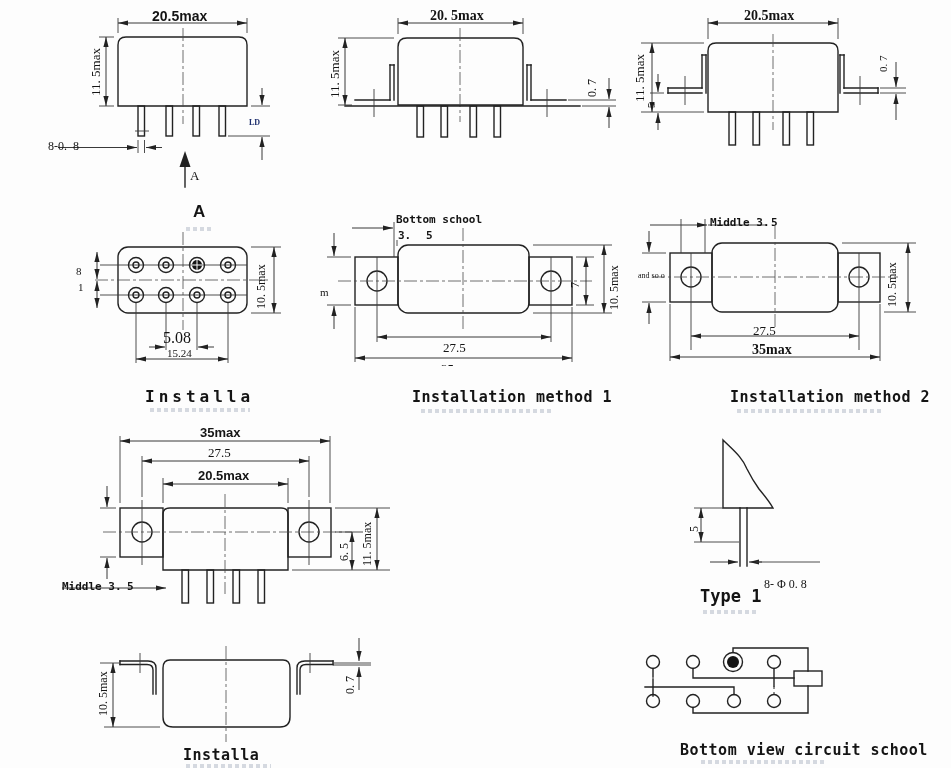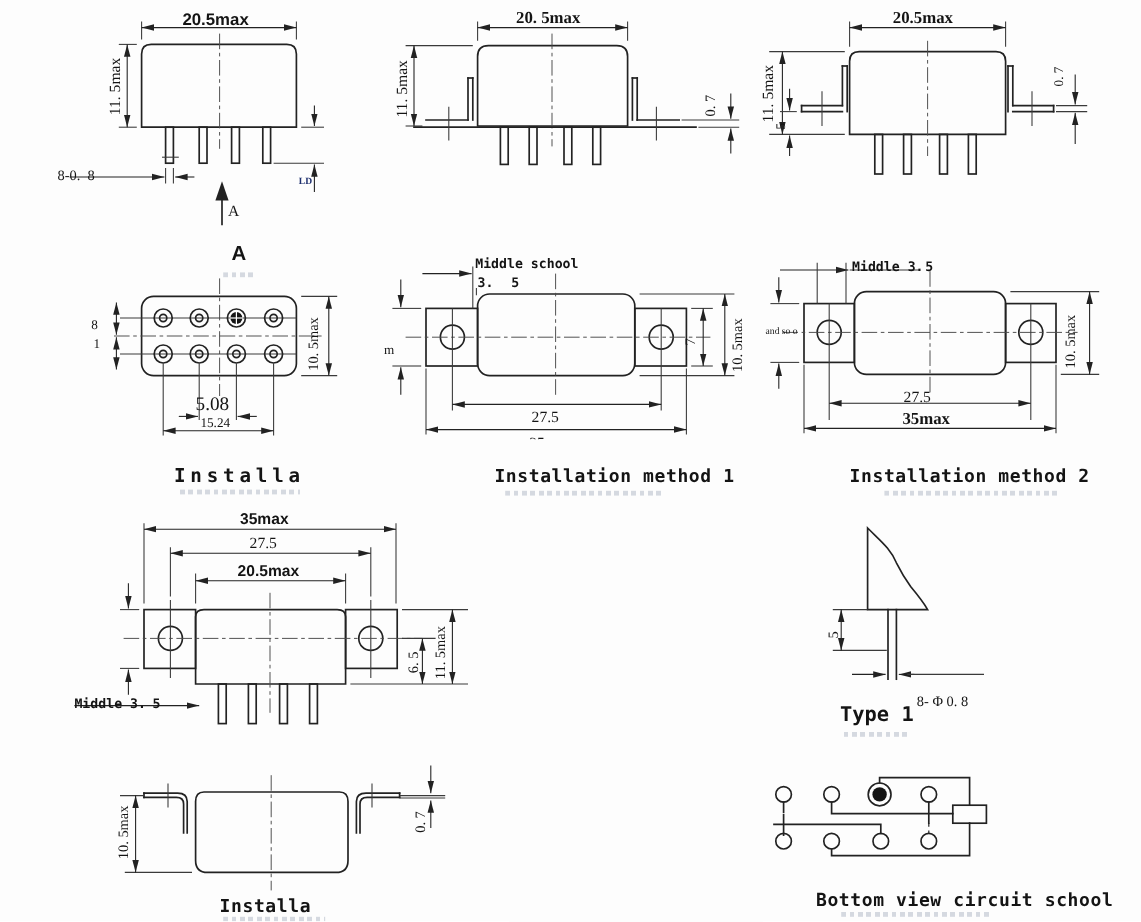--- a/index.html
+++ b/index.html
@@ -13,21 +13,21 @@
   .dash{stroke:#222;stroke-width:1;fill:none;stroke-dasharray:3 3;}
   .t{position:absolute;color:#141414;white-space:pre;line-height:1.05;}
   .ds{font:700 14px "Liberation Sans",sans-serif;}
   .ds13{font:700 13px "Liberation Sans",sans-serif;}
   .dr{font:13px "Liberation Serif",serif;}
   .dr12{font:12px "Liberation Serif",serif;}
   .dr11{font:11px "Liberation Serif",serif;}
   .dr16{font:16px "Liberation Serif",serif;text-align:center;}
   .drb{font:700 14px "Liberation Serif",serif;}
   .tiny{font:8px "Liberation Serif",serif;}
-  .ld{font:700 8px "Liberation Serif",serif;color:#1e2f6e;margin-top:28px;}
+  .ld{font:700 8px "Liberation Serif",serif;color:#1e2f6e;}
   .note{font:700 11px "DejaVu Sans Mono",monospace;}
   .cap{font:700 15px "DejaVu Sans Mono",monospace;letter-spacing:.5px;}
   .capw{font:700 16px "DejaVu Sans Mono",monospace;letter-spacing:4px;}
   .capt{font:700 17px "DejaVu Sans Mono",monospace;}
   .ta{font:700 17px "Liberation Sans",sans-serif;}
   .vtx{transform-origin:0 0;transform:rotate(-90deg);}
   .clip{height:5px;overflow:hidden;}
   .ghost{position:absolute;height:4px;opacity:.5;filter:blur(.6px);
          background:repeating-linear-gradient(90deg,#aeb6c4 0 4px,transparent 4px 7px);}
 </style>
@@ -343,37 +343,37 @@
 
 <div class="t drb" style="left:430px;top:8px">20. 5max</div>
 <div class="t dr vtx" style="left:327px;top:98px">11. 5max</div>
 <div class="t dr12 vtx" style="left:585px;top:97px">0. 7</div>
 
 <div class="t drb" style="left:744px;top:8px">20.5max</div>
 <div class="t dr vtx" style="left:632px;top:102px">11. 5max</div>
 <div class="t dr11 vtx" style="left:645px;top:108px">5</div>
 <div class="t dr11 vtx" style="left:877px;top:72px">0. 7</div>
 
-<div class="t note" style="left:396px;top:213px">Middle school</div>
+<div class="t note" style="left:396px;top:213px">Bottom school</div>
 <div class="t note" style="left:398px;top:229px">3.</div>
 <div class="t note" style="left:426px;top:229px">5</div>
 <div class="t dr11" style="left:320px;top:286px">m</div>
 <div class="t dr" style="left:443px;top:340px">27.5</div>
 <div class="t dr clip" style="left:441px;top:361px">35max</div>
 <div class="t dr12 vtx" style="left:568px;top:288px">7</div>
 <div class="t dr12 vtx" style="left:607px;top:310px">10. 5max</div>
 <div class="t cap" style="left:412px;top:388px">Installation method 1</div>
 
 <div class="t note" style="left:710px;top:216px">Middle 3.</div>
 <div class="t note" style="left:771px;top:216px">5</div>
 <div class="t tiny" style="left:638px;top:271px">and so o</div>
 <div class="t dr" style="left:753px;top:323px">27.5</div>
 <div class="t drb" style="left:752px;top:342px">35max</div>
 <div class="t dr12 vtx" style="left:885px;top:307px">10. 5max</div>
-<div class="t cap" style="left:708px;top:388px">Installation method 2</div>
+<div class="t cap" style="left:730px;top:388px">Installation method 2</div>
 
 <div class="t ds13" style="left:200px;top:425px">35max</div>
 <div class="t dr" style="left:208px;top:445px">27.5</div>
 <div class="t ds13" style="left:198px;top:468px">20.5max</div>
 <div class="t dr12 vtx" style="left:337px;top:561px">6. 5</div>
 <div class="t dr12 vtx" style="left:360px;top:566px">11. 5max</div>
 <div class="t note" style="left:62px;top:580px">Middle 3.</div>
 <div class="t note" style="left:127px;top:580px">5</div>
 
 <div class="t dr12 vtx" style="left:96px;top:716px">10. 5max</div>

